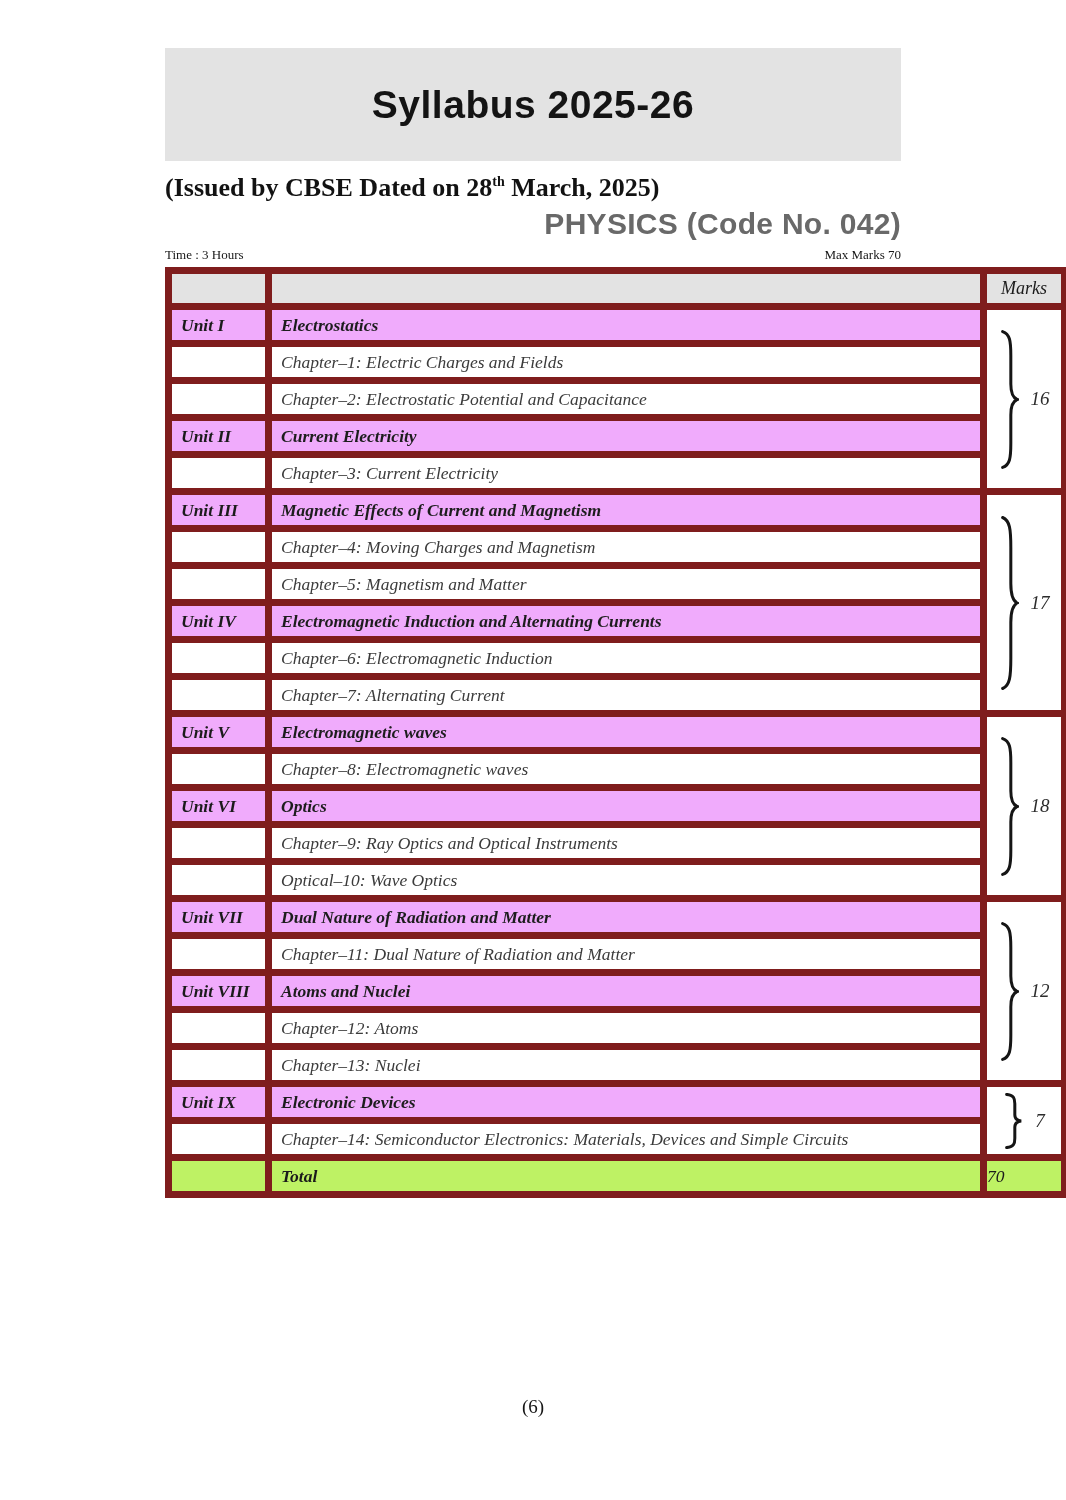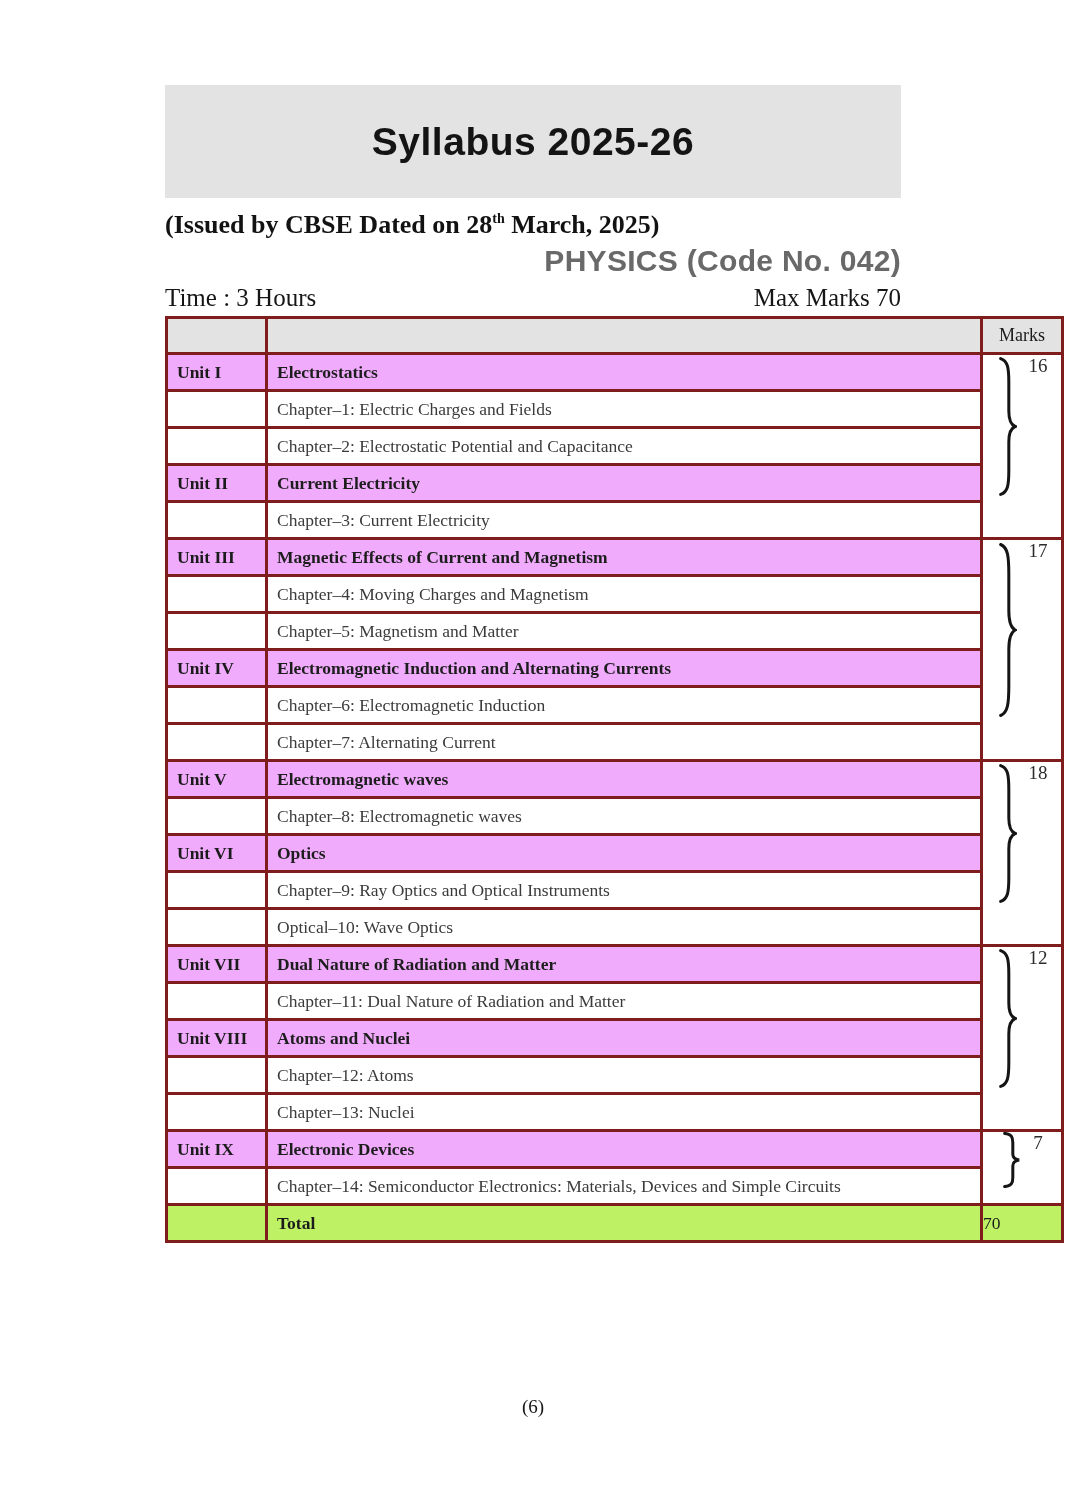--- a/index.html
+++ b/index.html
@@ -4,21 +4,21 @@
 <style>
   * { margin: 0; padding: 0; box-sizing: border-box; }
   html, body { background: #ffffff; }
   body {
     width: 1066px; height: 1500px;
     font-family: "Liberation Serif", serif;
     color: #1d1d1d;
     position: relative;
     overflow: hidden;
   }
-  .sheet { width: 736px; margin: 0 auto; padding-top: 85px; }
+  .sheet { width: 736px; margin: 0 auto; padding-top: 48px; }
 
   .banner {
     background: #e3e3e3;
     height: 113px;
     display: flex; align-items: center; justify-content: center;
   }
   .banner h1 {
     font-family: "Liberation Sans", sans-serif;
     font-weight: bold; font-size: 39px; color: #141414;
     letter-spacing: 0.5px;
@@ -39,55 +39,55 @@
   }
   .classline {
     margin-top: 2px; text-align: center;
     font-family: "Liberation Sans", sans-serif;
     font-weight: bold; font-size: 25px; color: #1a1a1a;
   }
 
   .meta-row {
     margin-top: 6px;
     display: flex; justify-content: space-between; align-items: flex-end;
-    font-size: 25px; color: #161616;
+    font-size: 13px; color: #161616;
     padding-bottom: 4px;
     gap: 24px;
   }
 
   table.syllabus {
     border-collapse: collapse; table-layout: fixed;
     width: 896px;
     border: 2px solid #474747;
     font-size: 17.5px;
   }
   table.syllabus col.c-unit  { width: 100px; }
   table.syllabus col.c-title { width: 715px; }
   table.syllabus col.c-marks { width: 81px; }
   table.syllabus td {
-    border: 3px solid #7f1d1d;
+    border: 7px solid #7f1d1d;
     height: 37px;
     vertical-align: middle;
-    overflow: hidden; white-space: nowrap;
+    overflow: hidden; white-space: nowrap; font-style: italic;
   }
   tr.hdr td { background: #e3e3e3; height: 36px; }
   td.marks-hdr { text-align: center; color: #1b1b1b; font-size: 18px; }
 
   tr.unit td.cell-unit, tr.unit td.cell-title { background: #f0abfc; }
   td.cell-unit  { padding-left: 9px; color: #1b1b1b; }
   tr.unit td.cell-unit, tr.unit td.cell-title { font-weight: 600; }
   td.cell-title { padding-left: 9px; }
   tr.chapter td.cell-title { color: #3b3b3b; font-weight: normal; }
 
   td.cell-marks {
     background: #ffffff;
     text-align: center;
   }
   .brace-wrap {
-    display: flex; align-items: flex-start; justify-content: center;
+    display: flex; align-items: center; justify-content: center;
     gap: 12px; height: 100%;
   }
   .brace-wrap svg { display: block; }
   .marks-num { font-size: 19px; color: #2c2c2c; }
 
   tr.total td { background: #bef264; font-weight: 600; color: #1b1b1b; }
   tr.total td.cell-marks-total { text-align: left; font-weight: normal; }
 
   .footer-page {
     position: absolute; left: 0; right: 0; top: 1396px;

